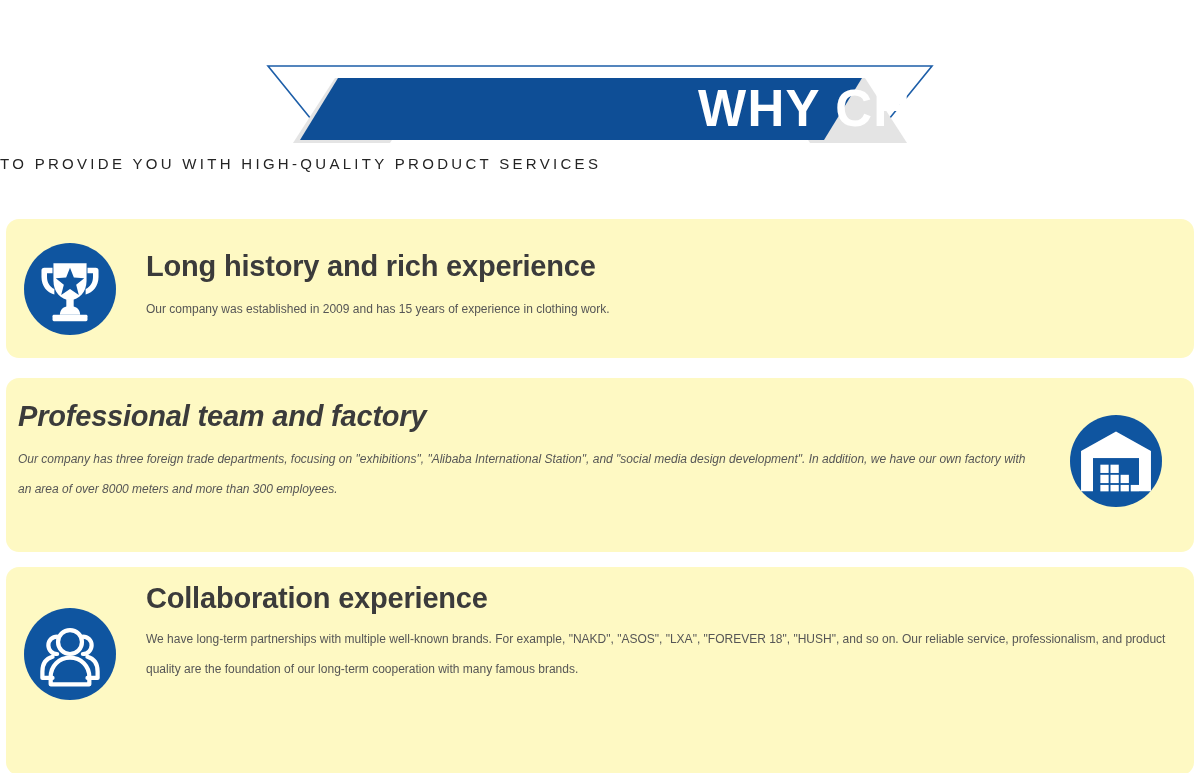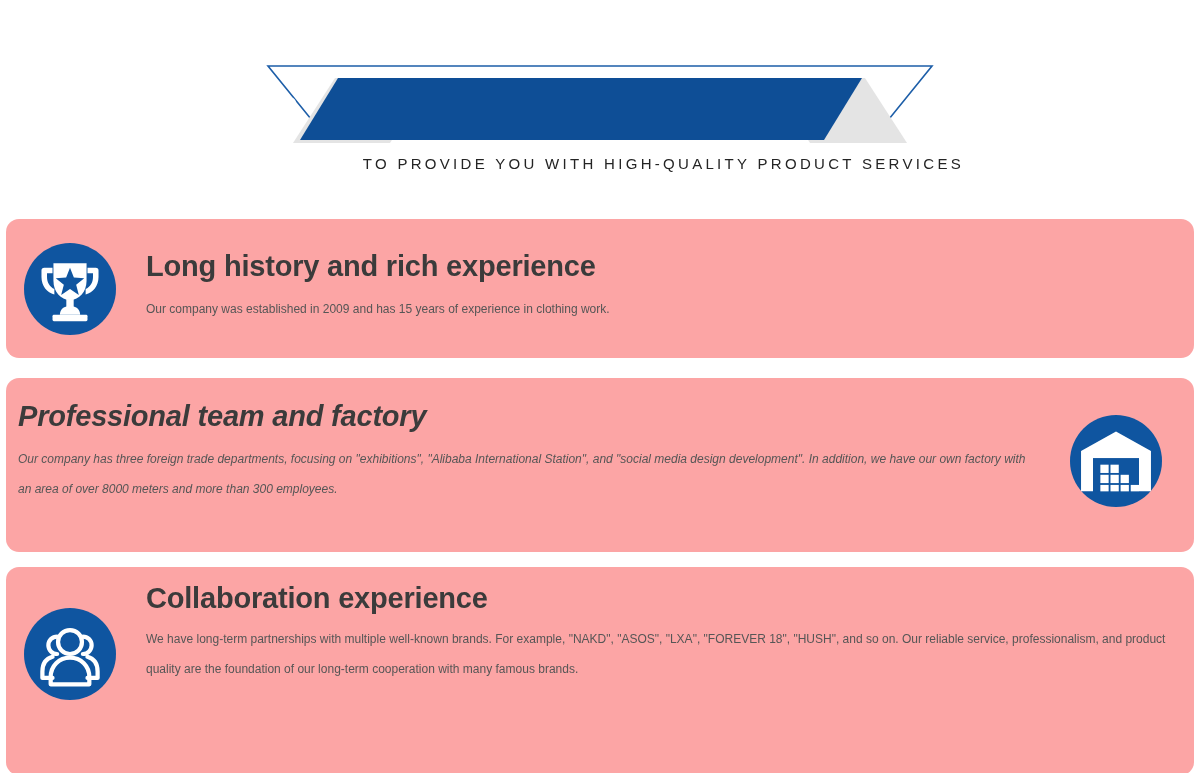--- a/index.html
+++ b/index.html
@@ -33,53 +33,53 @@
     width: 1200px;
     height: 150px;
   }
   .banner-title {
     position: absolute;
     left: 0;
     top: 78px;
     width: 1152px;
     height: 62px;
     line-height: 62px;
-    text-align: left;
+    text-align: right;
     color: #ffffff;
-    font-size: 33px;
+    font-size: 51px;
     font-weight: bold;
     letter-spacing: 1.2px;
     font-family: "Liberation Sans", sans-serif;
     white-space: nowrap;
   }
   .banner-sub {
     position: absolute;
     left: 0;
     top: 155px;
     width: 964px;
-    text-align: right;
+    text-align: left;
     font-size: 15px;
     color: #242424;
     letter-spacing: 3.3px;
     font-family: "Liberation Sans", sans-serif;
     white-space: nowrap;
   }
 
   
   .cards {
     position: absolute;
     left: 0;
     top: 0;
     width: 1200px;
   }
   .card {
     position: absolute;
     left: 6px;
     width: 1188px;
-    background: #fca5a5;
+    background: #fef9c3;
     border-radius: 13px;
     box-sizing: border-box;
   }
   .card-1 { top: 219px;  height: 139px; }
   .card-2 { top: 378px;  height: 174px; font-style: italic; }
   .card-3 { top: 567px;  height: 208px; }
 
   .icon-circle {
     position: absolute;
     width: 92px;

